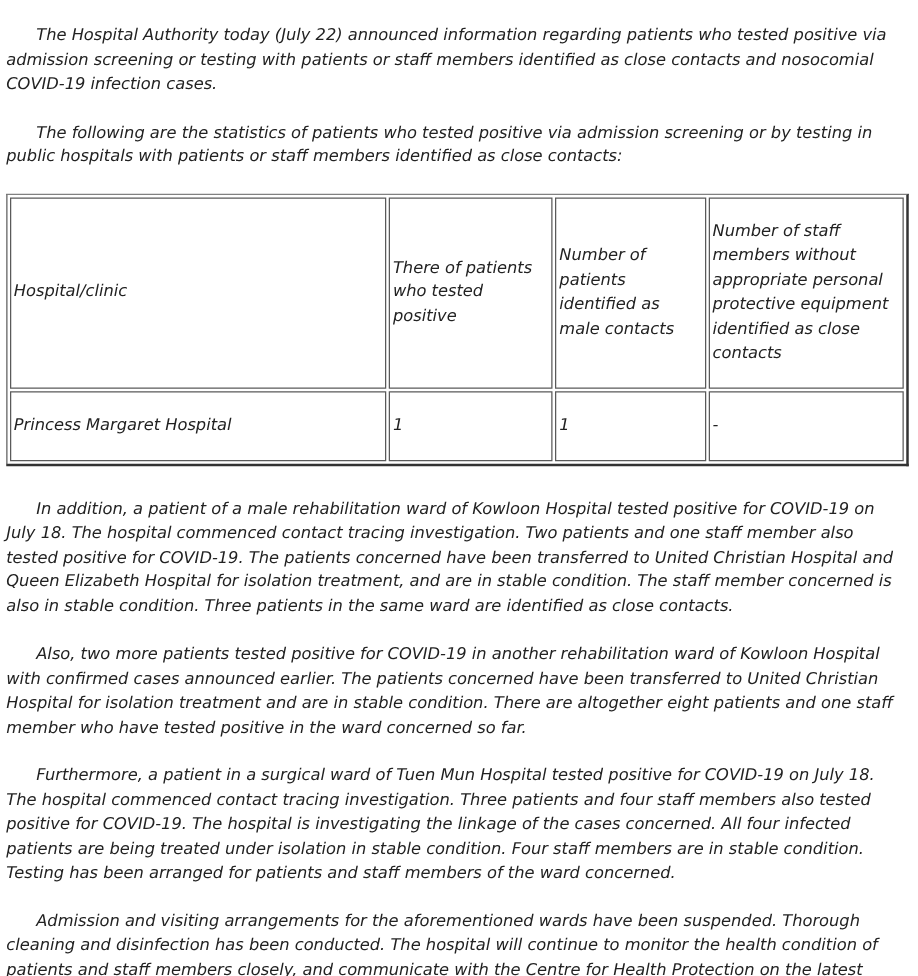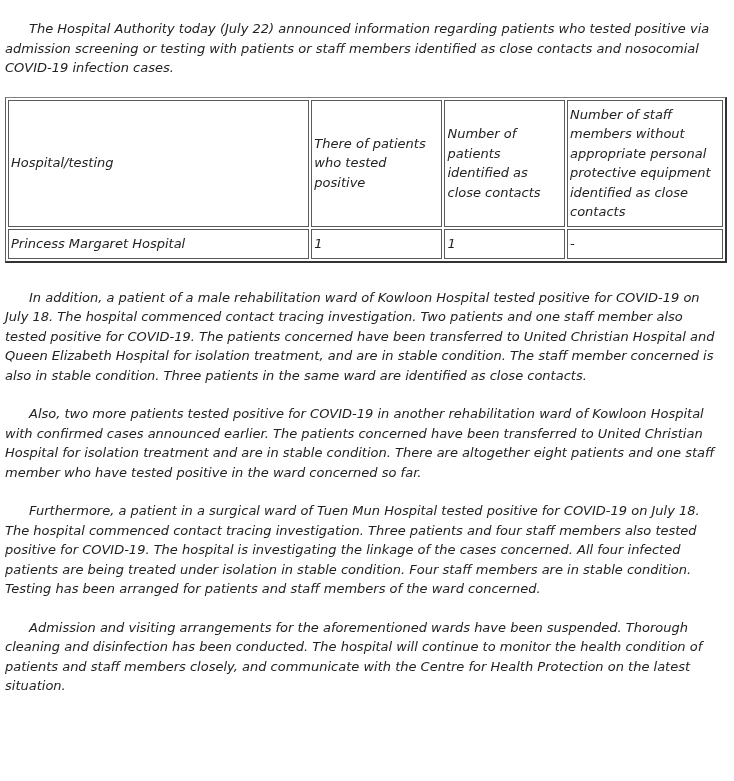--- a/index.html
+++ b/index.html
@@ -28,50 +28,51 @@
     border-collapse: separate;
     border-spacing: 2px;
     border-top: 1px solid #808080;
     border-left: 1px solid #5e5e5e;
     border-right: 2px solid #333333;
     border-bottom: 2px solid #333333;
     margin: 0 0 25px 0;
   }
   table.stats td {
     border: 1px solid #5a5a5a;
-    padding: 4px 2px;
+    padding: 17px 2px;
     vertical-align: middle;
     font-weight: normal;
     text-align: left;
     word-wrap: break-word;
   }
   table.stats tr.data-row td {
     height: 20px;
   }
 </style>
 </head>
 <body>
 
 <div class="doc">
 
   <p>The Hospital Authority today (July 22) announced information regarding patients who tested positive via admission screening or testing with patients or staff members identified as close contacts and nosocomial COVID-19 infection cases.</p>
 
+  <p>The following are the statistics of patients who tested positive via admission screening or by testing in public hospitals with patients or staff members identified as close contacts:</p>
 
   <table class="stats">
     <colgroup>
       <col style="width:42.5%">
       <col style="width:18.5%">
       <col style="width:17%">
       <col style="width:22%">
     </colgroup>
     <tbody>
       <tr>
-        <td>Hospital/testing</td>
+        <td>Hospital/clinic</td>
         <td>There of patients who tested positive</td>
-        <td>Number of patients identified as close contacts</td>
+        <td>Number of patients identified as male contacts</td>
         <td>Number of staff members without appropriate personal protective equipment identified as close contacts</td>
       </tr>
       <tr class="data-row">
         <td>Princess Margaret Hospital</td>
         <td>1</td>
         <td>1</td>
         <td>-</td>
       </tr>
     </tbody>
   </table>

